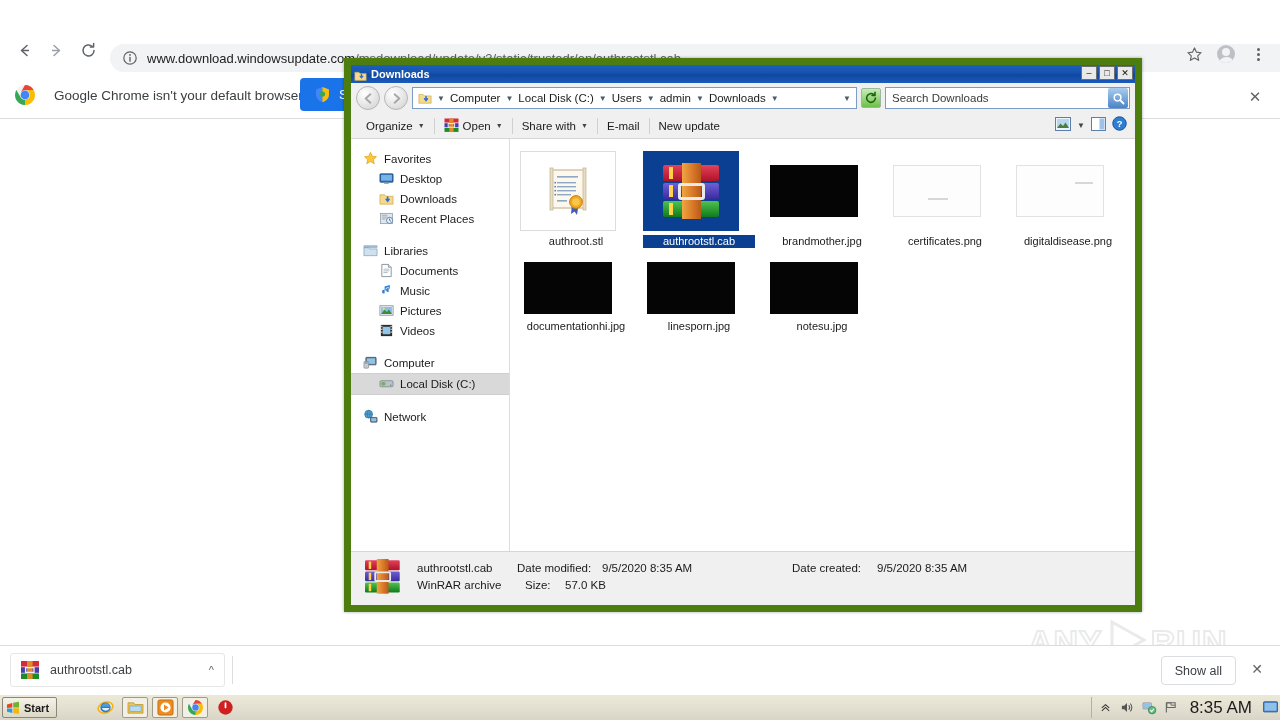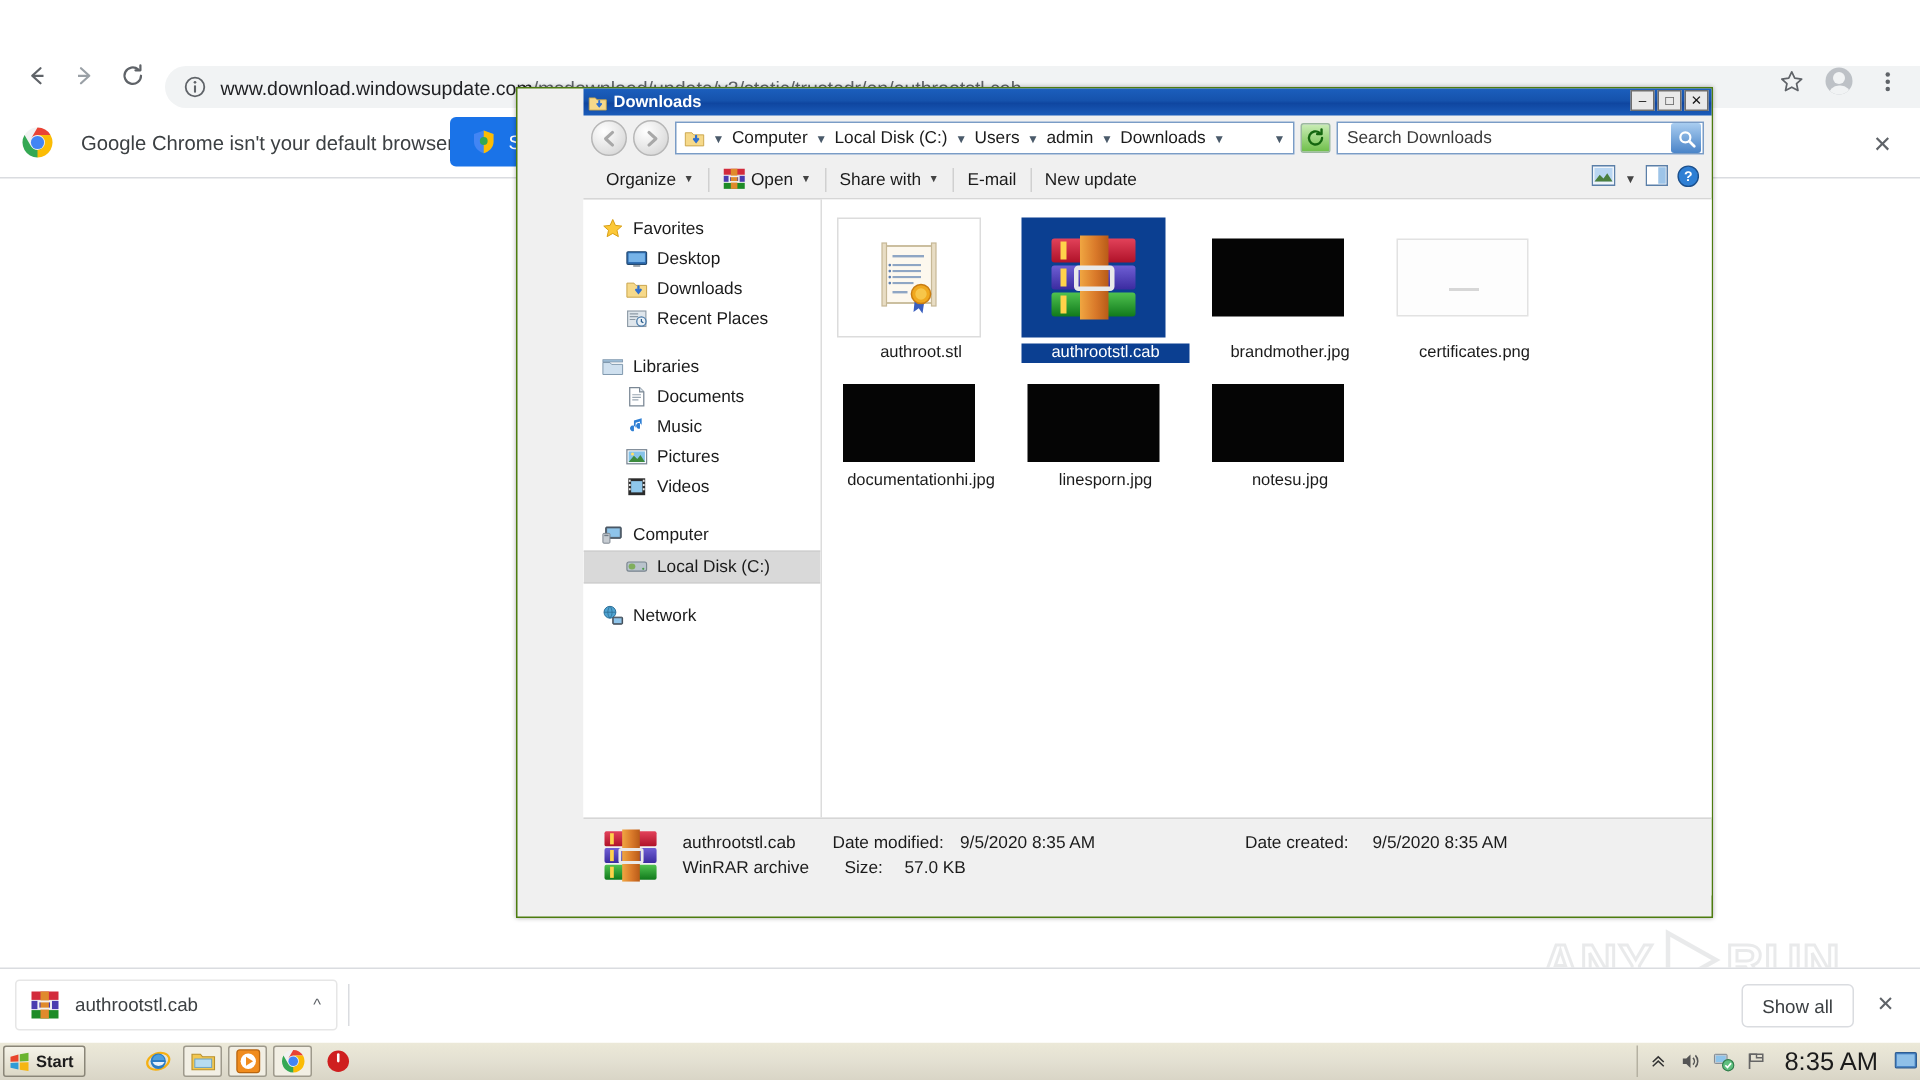--- a/index.html
+++ b/index.html
@@ -130,23 +130,22 @@
   .tray {
     position:absolute; right:2px; top:2px; height:21px; display:flex; align-items:center;
     border-left:1px solid #b5b1a2; padding-left:6px; gap:7px;
   }
   .tray-ic { width:15px; height:15px; display:flex; align-items:center; justify-content:center; }
   .tray-time { font-size:17px; color:#1b1b1b; margin:0 4px; }
 
   
   .explorer {
     position:absolute; left:344px; top:58px; width:798px; height:554px;
-    border:1px solid #4d7c0f; background:#f0f0f0;
+    border:7px solid #4d7c0f; background:#f0f0f0;
     box-shadow:0 0 3px rgba(0,0,0,0.35);
-    padding-left:44px;
   }
   .ex-titlebar {
     height:18px; width:100%;
     background: linear-gradient(to bottom,#1c5fbd 0%, #1552ac 45%, #0f46a0 55%, #1b5cba 100%);
     display:flex; align-items:center; position:relative;
   }
   .ex-title-ic { width:13px; height:13px; margin-left:3px; flex:none; }
   .ex-title-txt { color:#fff; font-size:11px; font-weight:bold; margin-left:4px; }
   .ex-wbtns { position:absolute; right:2px; top:1px; display:flex; gap:2px; }
   .ex-wbtn {
@@ -687,20 +686,28 @@
 
           <div class="file-cell">
             <div class="thumb-wrap">
                 <div class="thumb-white">
                   <div style="position:absolute;left:34px;top:32px;width:20px;height:2px;background:#d7d7d7;"></div>
                 </div>
               </div>
             <div class="file-label">certificates.png</div>
           </div>
 
+          <div class="file-cell">
+            <div class="thumb-wrap">
+                <div class="thumb-white">
+                  <div style="position:absolute;left:58px;top:16px;width:18px;height:2px;background:#d7d7d7;"></div>
+                </div>
+              </div>
+            <div class="file-label">digitaldisease.png</div>
+          </div>
 
         </div>
 
         <div class="file-row" style="margin-top:8px;">
 
           <div class="file-cell">
             <div class="thumb-wrap" style="height:56px;">
                 <div class="thumb-black"></div>
               </div>
             <div class="file-label">documentationhi.jpg</div>

